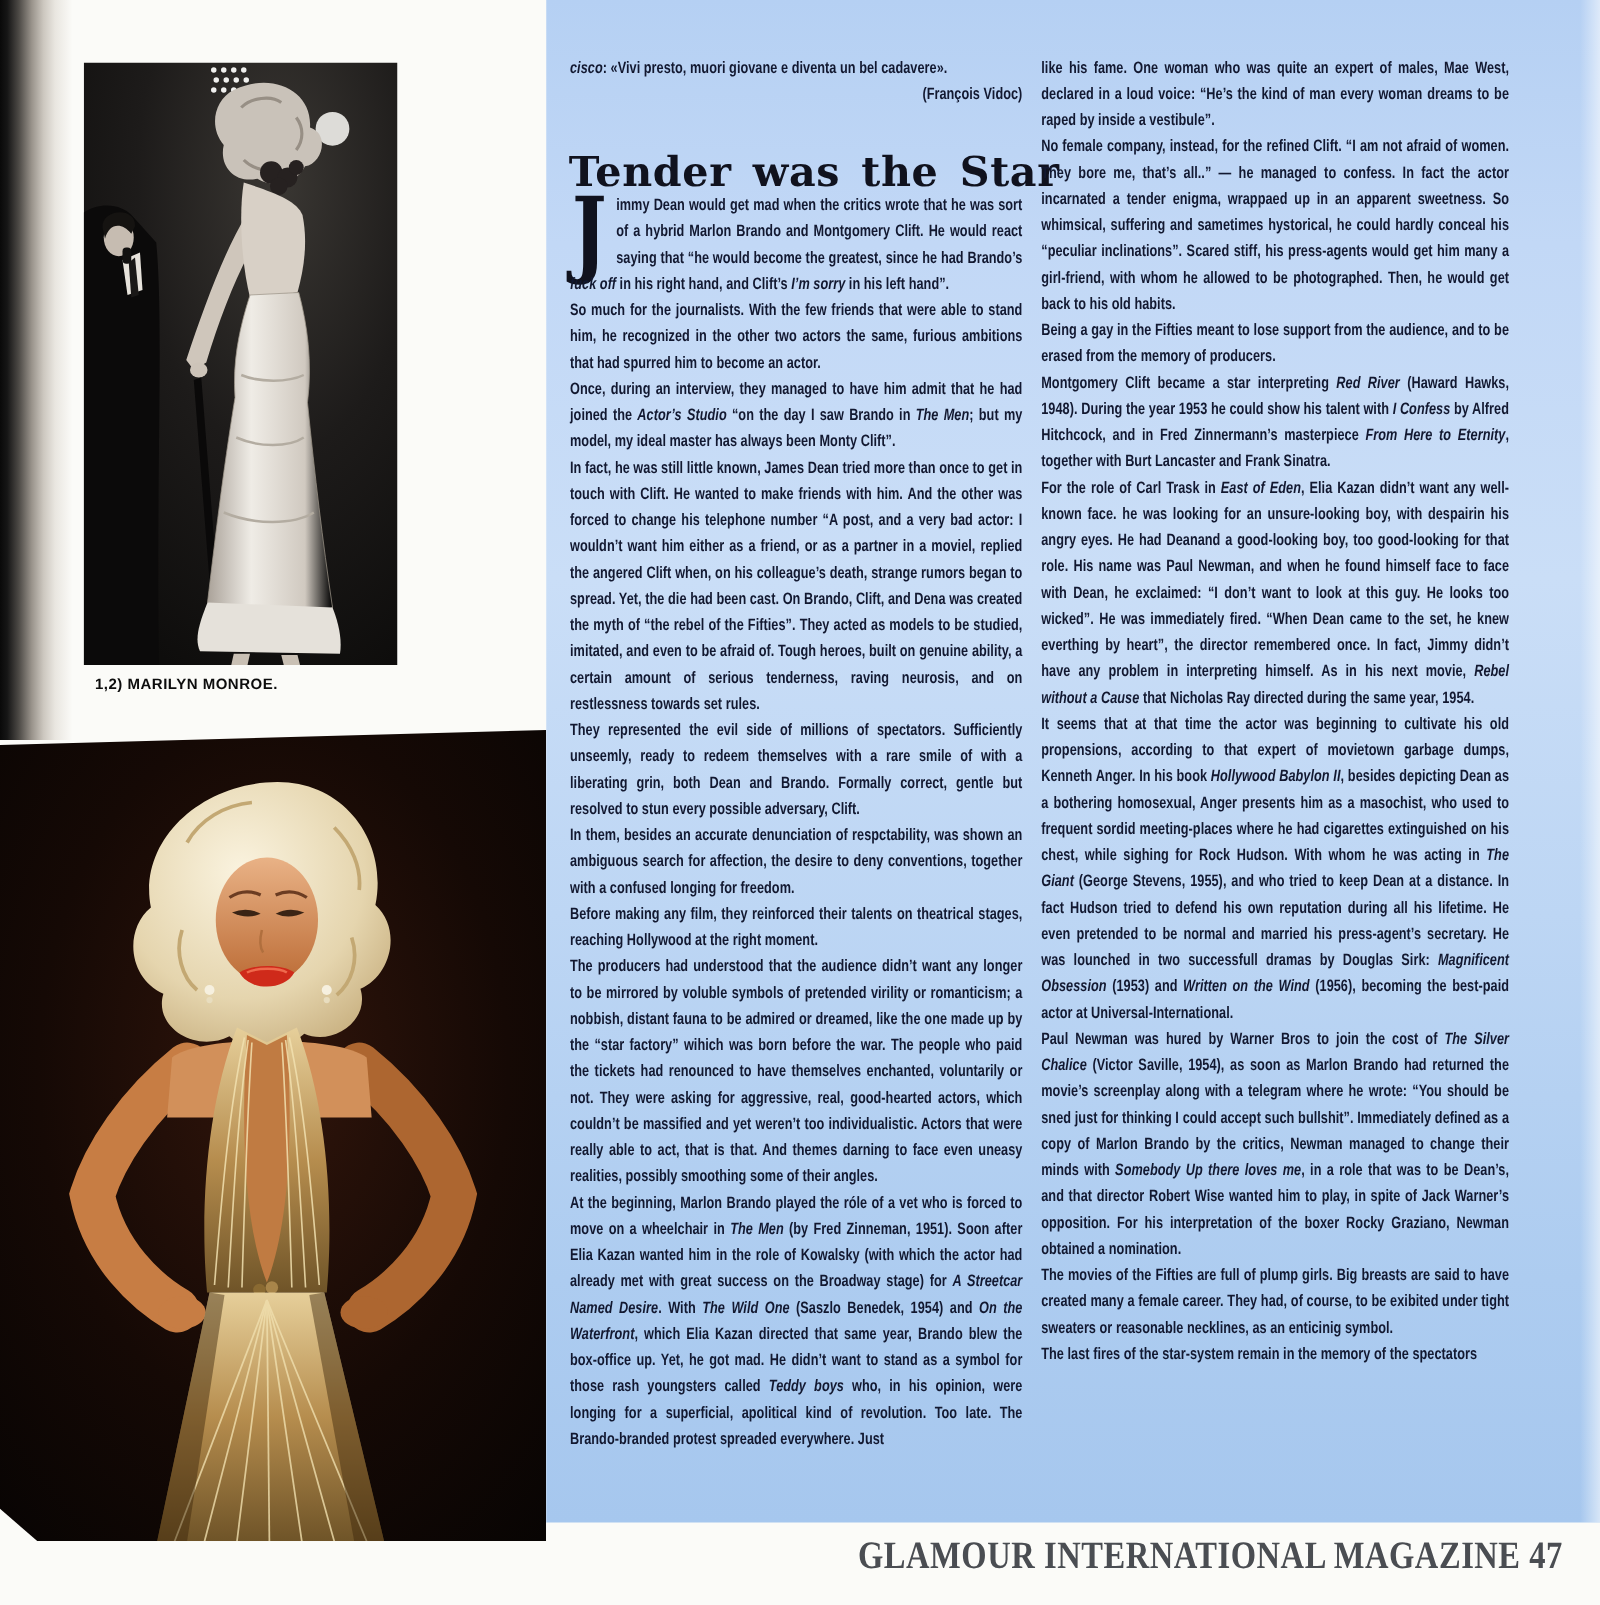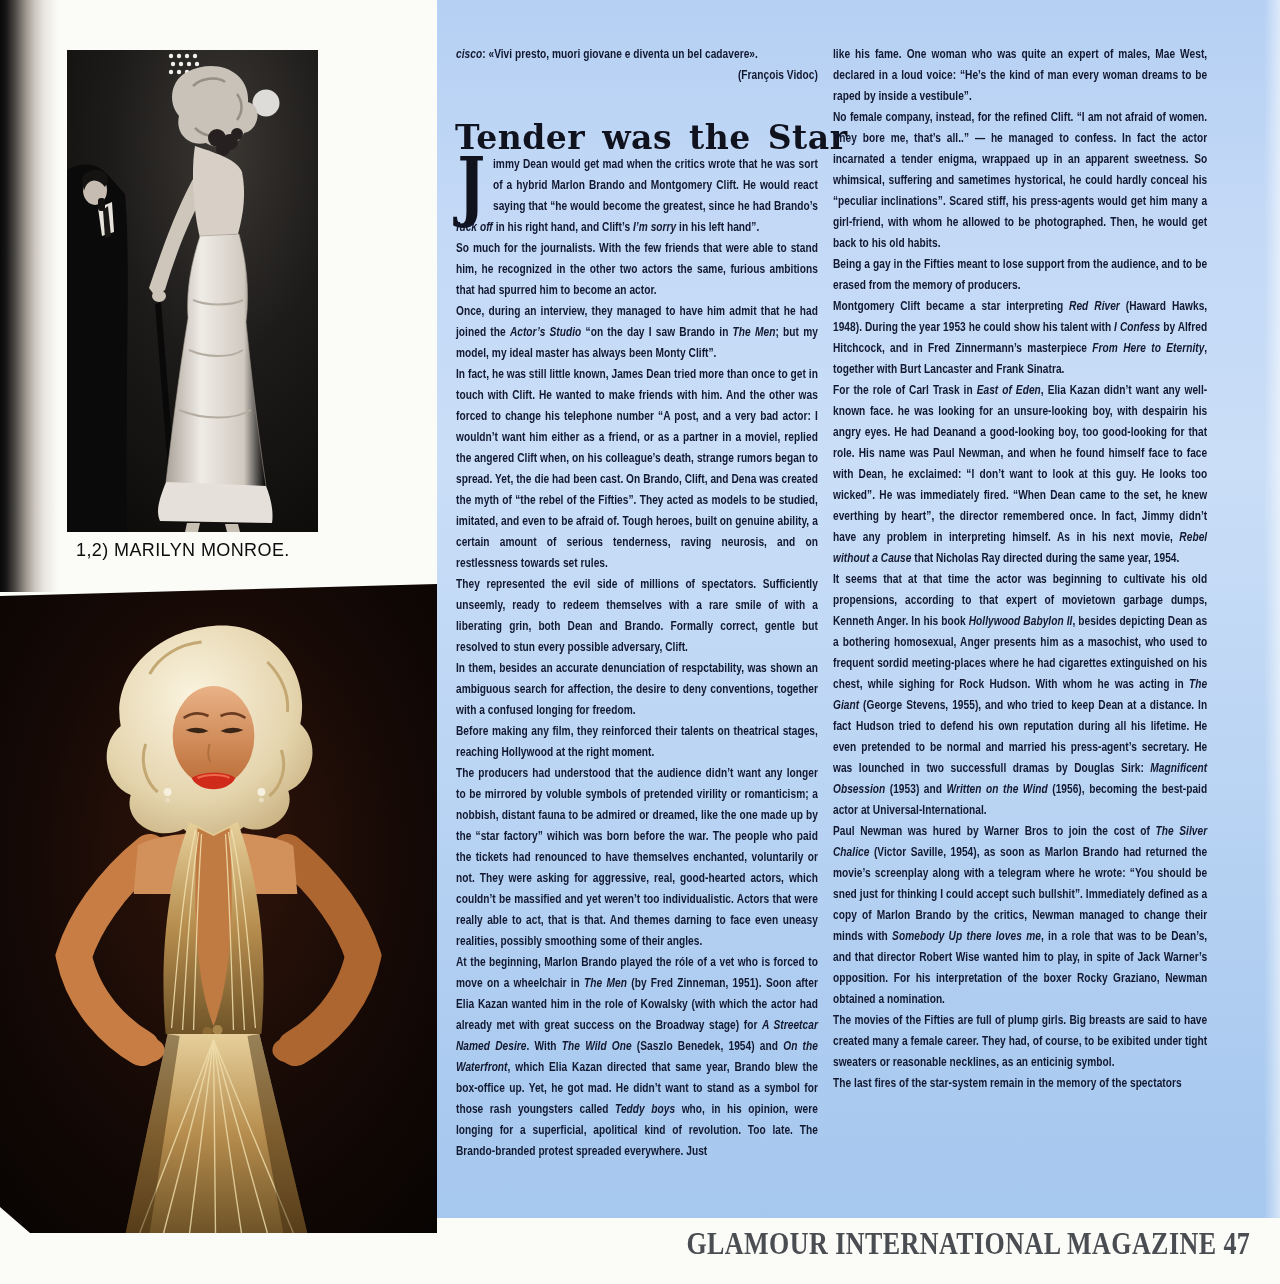--- a/index.html
+++ b/index.html
@@ -45,21 +45,21 @@
   }
   
   .photo-bw { position:absolute; left:67px; top:50px; width:251px; height:482px; }
   .photo-color {
     position:absolute; left:0; top:584px; width:437px; height:649px;
     clip-path:polygon(0 12px, 100% 0, 100% 100%, 30px 100%, 0 96%);
   }
   .photo-bw svg, .photo-color svg { display:block; width:100%; height:100%; }
   .caption {
     position:absolute; left:76px; top:540px;
-    font-size:18px; font-weight:400; color:#0d0d0d; letter-spacing:.4px;
+    font-size:12px; font-weight:700; color:#0d0d0d; letter-spacing:.4px;
   }
   .footer {
     position:absolute; right:30px; top:1226px; white-space:nowrap;
     font-family:"Liberation Serif",serif; font-weight:700; font-size:31px;
     color:#4a4d52; letter-spacing:.5px;
     transform:scaleX(0.84); transform-origin:100% 0;
   }
   i { font-style:italic; }
 </style>
 </head>

